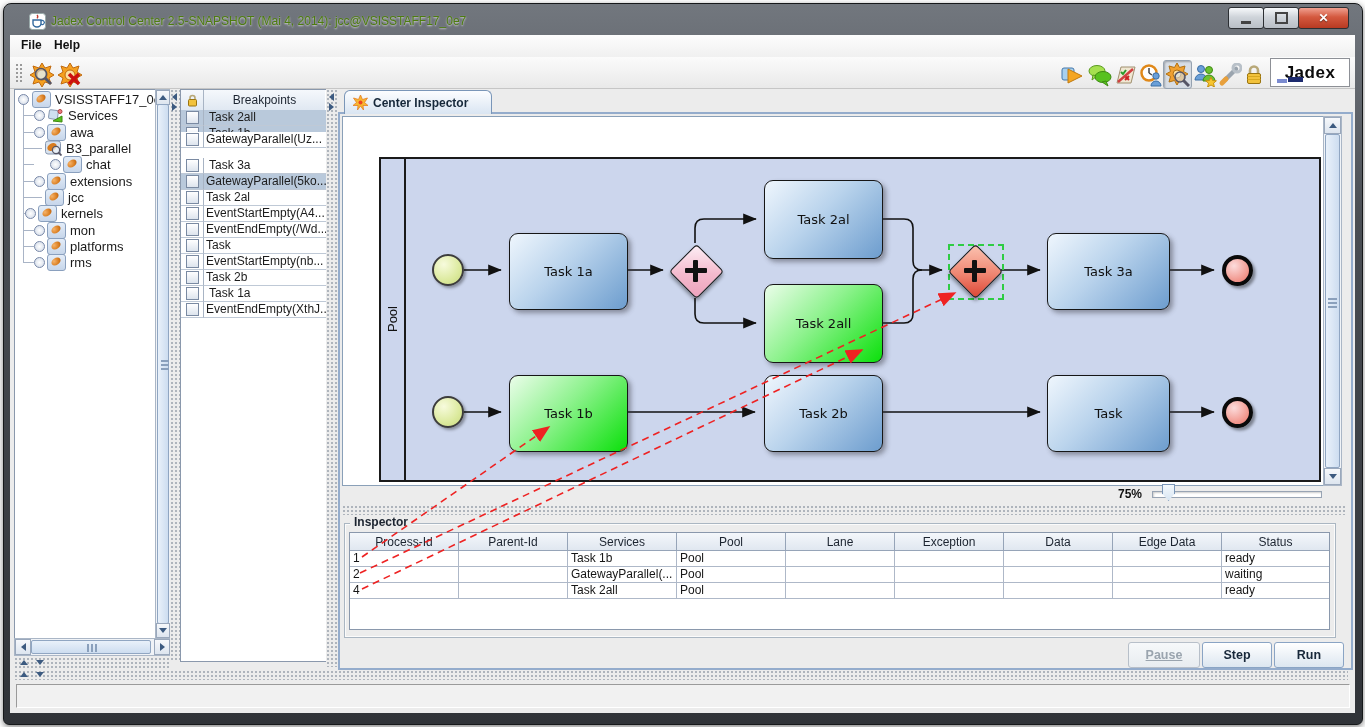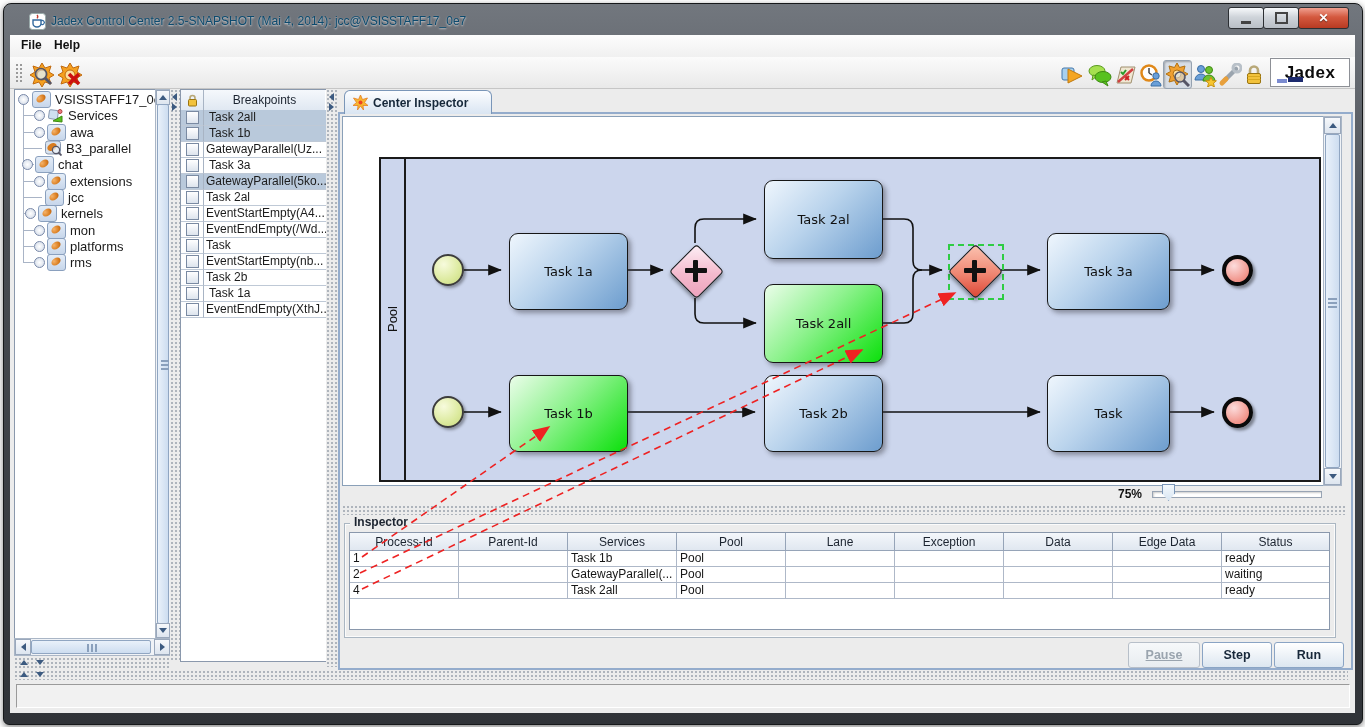--- a/index.html
+++ b/index.html
@@ -3,21 +3,21 @@
 <meta charset="utf-8">
 <style>
   html,body{margin:0;padding:0;background:#fff;}
   #app{position:relative;width:1365px;height:727px;background:#fff;
        font-family:"Liberation Sans",sans-serif;overflow:hidden;}
   .abs{position:absolute;}
   
   .frame{left:3px;top:3px;width:1358px;height:720px;border:1px solid #16181a;border-radius:8px 8px 6px 6px;
          background:linear-gradient(#72777e,#4a4e54 30%,#303338);box-shadow:0 2px 6px rgba(0,0,0,.5);}
   .titlebar{left:3px;top:3px;width:1358px;height:32px;}
-  .title-text{left:48px;top:11px;font-size:12px;color:#0c4a6e;text-shadow:0 1px 2px rgba(255,255,255,.8);white-space:nowrap;}
+  .title-text{left:48px;top:11px;font-size:12px;color:#4d7c0f;text-shadow:0 1px 2px rgba(255,255,255,.8);white-space:nowrap;}
   .winbtn{top:4px;height:20px;border:1px solid #2c2f33;border-radius:3px;background:linear-gradient(#f7f9fb,#cfd4da 45%,#b9bfc6);
           display:flex;align-items:center;justify-content:center;}
   .winbtn.close{background:linear-gradient(#f0a090,#d4593f 45%,#b83a22);color:#fff;font-weight:bold;font-size:12px;text-shadow:0 1px 1px rgba(0,0,0,.5);}
   .glyph-min{width:10px;height:3px;background:#444;margin-top:8px;}
   .glyph-max{width:9px;height:8px;border:2px solid #444;}
   
   .client{left:10px;top:35px;width:1345px;height:678px;background:#ececec;}
   .menubar{left:10px;top:35px;width:1345px;height:22px;background:linear-gradient(#fdfdfd,#f0f0f0);border-bottom:1px solid #d6d6d6;}
   .menu-item{top:38px;font-size:12px;font-weight:bold;color:#111;}
   .toolbar{left:10px;top:57px;width:1345px;height:31px;background:linear-gradient(#fbfbfb,#e9e9e9);border-bottom:1px solid #c6c6c6;}
@@ -268,21 +268,21 @@
         <rect x="0.5" y="1" width="15" height="13" rx="2.5" fill="#d8e2ee" stroke="#8898b0"></rect>
         <ellipse cx="7" cy="7" rx="5" ry="3.5" fill="#d97c1e" transform="rotate(-30 7 7)"></ellipse>
         <circle cx="11" cy="10" r="3.6" fill="rgba(240,245,250,.7)" stroke="#556" stroke-width="1.2"></circle>
         <line x1="13.5" y1="12.5" x2="16.5" y2="15.5" stroke="#556" stroke-width="1.8"></line>
       </svg>
     <span style="width:4px"></span>
     <span>B3_parallel</span>
   </div>
 
   <div class="abs guide" style="left:23px;top:164px;width:11px;height:1px"></div>
-  <div class="tree-row" style="left:22px;top:156px">
+  <div class="tree-row" style="left:50px;top:156px">
     <span class="knob"></span>
       <span style="width:2px"></span>
     <span class="bean">
         <i></i>
       </span>
       <span style="width:4px"></span>
     <span>chat</span>
   </div>
 
   <div class="abs guide" style="left:23px;top:181px;width:11px;height:1px"></div>
@@ -403,21 +403,21 @@
         <span class="cb"></span>
       </div>
       <div class="bp-label"> Task 2all</div>
     </div>
   <div class="bp-row sel" style="left:181px;top:126px">
       <div class="bp-cb-cell">
         <span class="cb"></span>
       </div>
       <div class="bp-label"> Task 1b</div>
     </div>
-  <div class="bp-row" style="left:181px;top:142px">
+  <div class="bp-row" style="left:181px;top:132px">
       <div class="bp-cb-cell">
         <span class="cb"></span>
       </div>
       <div class="bp-label">GatewayParallel(Uz...</div>
     </div>
   <div class="bp-row" style="left:181px;top:158px">
       <div class="bp-cb-cell">
         <span class="cb"></span>
       </div>
       <div class="bp-label"> Task 3a</div>

